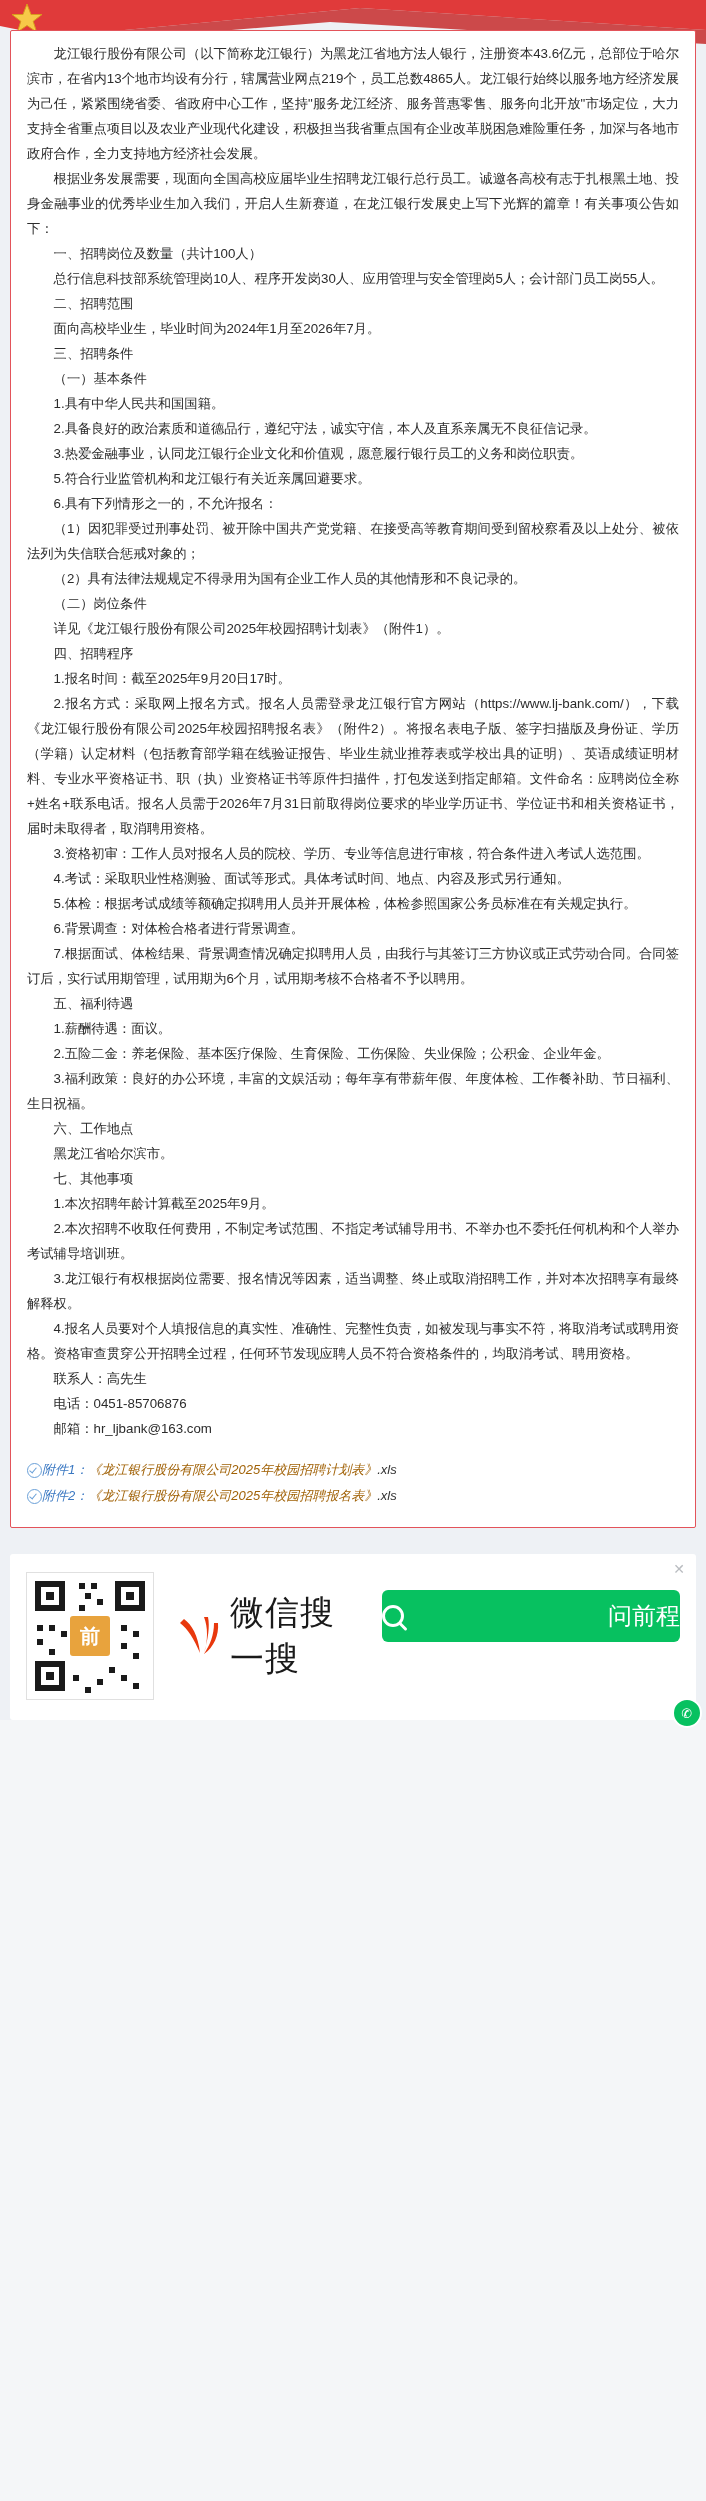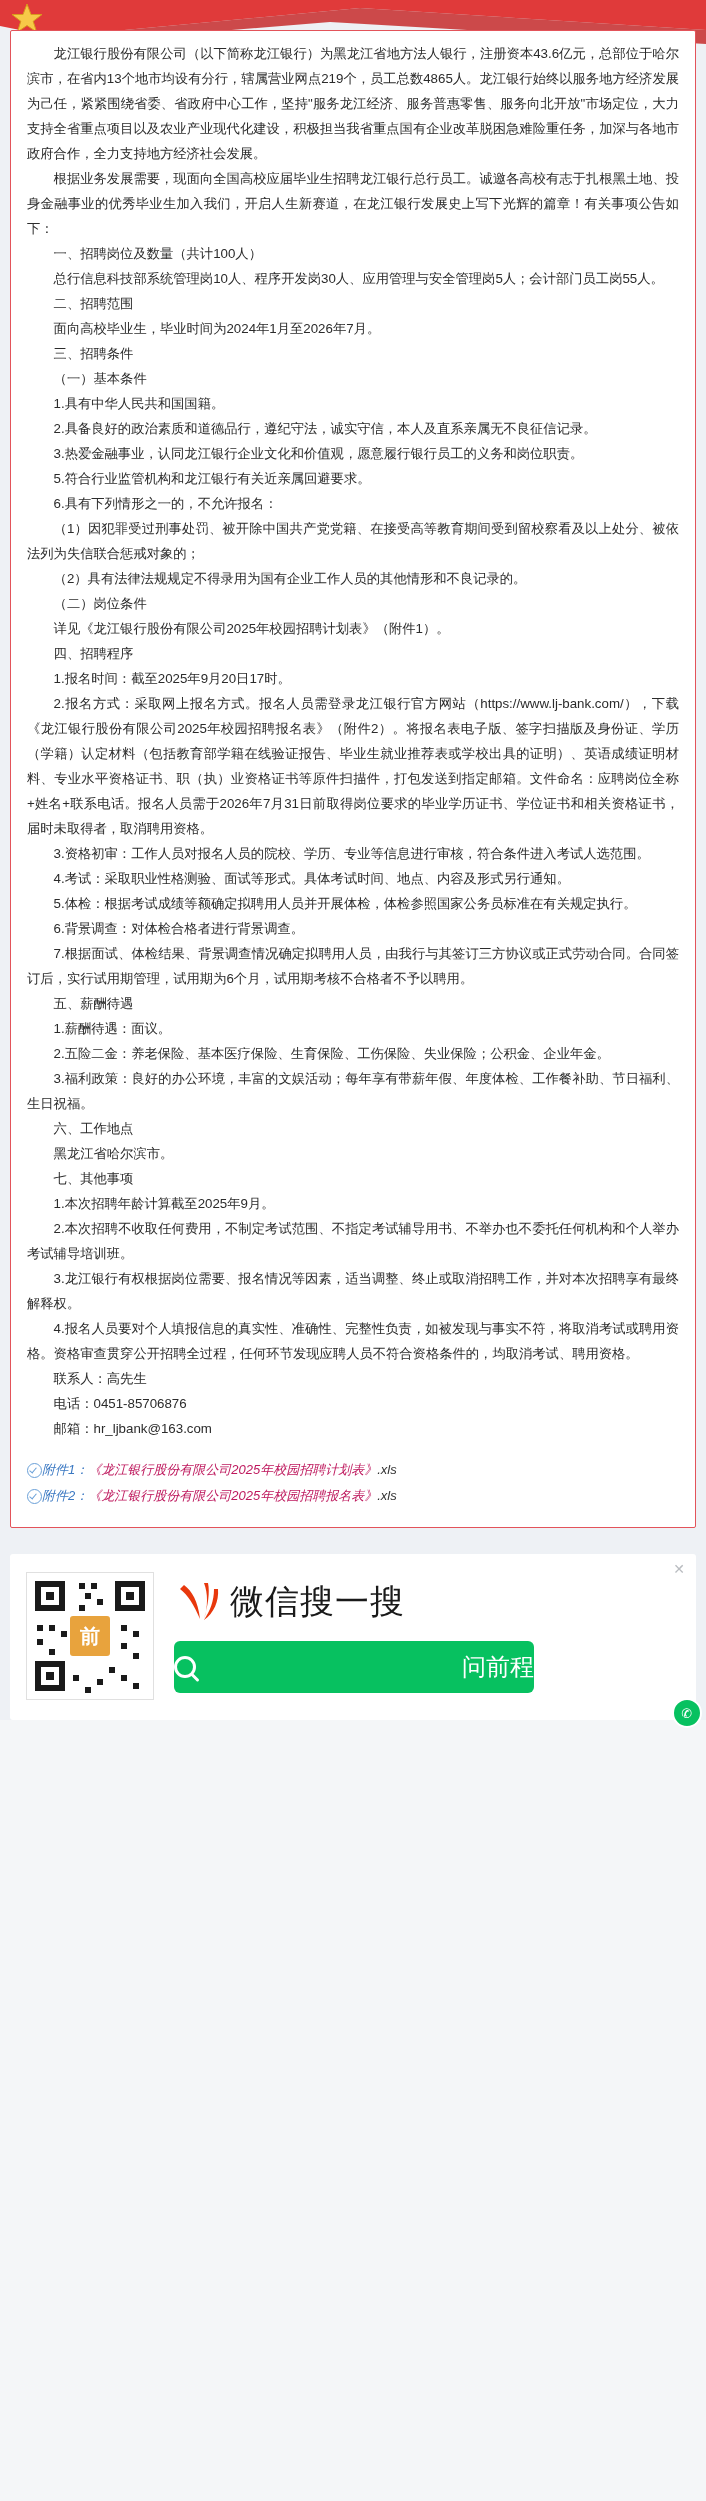--- a/index.html
+++ b/index.html
@@ -70,21 +70,21 @@
   }
   .attach .dl-icon:after{
     content:"";
     position:absolute;
     left:3.3px;top:2.2px;
     width:3px;height:6px;
     border-right:1.4px solid #6aa0d8;
     border-bottom:1.4px solid #6aa0d8;
     transform:rotate(40deg);
   }
-  .attach .fname{color:#be185d;}
+  .attach .fname{color:#a16207;}
   .attach .ext{color:#333;}
 
   
   .promo{
     margin:12px 10px 12px 10px;
     width:686px;
     box-sizing:border-box;
     background:#ffffff;
     border-radius:3px;
     position:relative;
@@ -133,21 +133,21 @@
     width:40px;height:40px;
     background:#e8a33d;
     border:3px solid #fff;
     border-radius:6px;
     display:flex;align-items:center;justify-content:center;
     color:#fff;font-size:20px;font-weight:bold;
   }
   .promo-right{
     flex:1 1 auto;
     display:flex;
-    flex-direction:column;
+    flex-direction:row;
     gap:16px;
   }
   .wx-row{
     display:flex;
     align-items:center;
     gap:10px;
   }
   .wx-mark{
     width:46px;height:46px;
     position:relative;
@@ -236,21 +236,21 @@
         <p>（二）岗位条件</p>
         <p>详见《龙江银行股份有限公司2025年校园招聘计划表》（附件1）。</p>
         <p>四、招聘程序</p>
         <p>1.报名时间：截至2025年9月20日17时。</p>
         <p>2.报名方式：采取网上报名方式。报名人员需登录龙江银行官方网站（https://www.lj-bank.com/），下载《龙江银行股份有限公司2025年校园招聘报名表》（附件2）。将报名表电子版、签字扫描版及身份证、学历（学籍）认定材料（包括教育部学籍在线验证报告、毕业生就业推荐表或学校出具的证明）、英语成绩证明材料、专业水平资格证书、职（执）业资格证书等原件扫描件，打包发送到指定邮箱。文件命名：应聘岗位全称+姓名+联系电话。报名人员需于2026年7月31日前取得岗位要求的毕业学历证书、学位证书和相关资格证书，届时未取得者，取消聘用资格。</p>
         <p>3.资格初审：工作人员对报名人员的院校、学历、专业等信息进行审核，符合条件进入考试人选范围。</p>
         <p>4.考试：采取职业性格测验、面试等形式。具体考试时间、地点、内容及形式另行通知。</p>
         <p>5.体检：根据考试成绩等额确定拟聘用人员并开展体检，体检参照国家公务员标准在有关规定执行。</p>
         <p>6.背景调查：对体检合格者进行背景调查。</p>
         <p>7.根据面试、体检结果、背景调查情况确定拟聘用人员，由我行与其签订三方协议或正式劳动合同。合同签订后，实行试用期管理，试用期为6个月，试用期考核不合格者不予以聘用。</p>
-        <p>五、薪酬待遇</p>
+        <p>五、福利待遇</p>
         <p>1.薪酬待遇：面议。</p>
         <p>2.五险二金：养老保险、基本医疗保险、生育保险、工伤保险、失业保险；公积金、企业年金。</p>
         <p>3.福利政策：良好的办公环境，丰富的文娱活动；每年享有带薪年假、年度体检、工作餐补助、节日福利、生日祝福。</p>
         <p>六、工作地点</p>
         <p>黑龙江省哈尔滨市。</p>
         <p>七、其他事项</p>
         <p>1.本次招聘年龄计算截至2025年9月。</p>
         <p>2.本次招聘不收取任何费用，不制定考试范围、不指定考试辅导用书、不举办也不委托任何机构和个人举办考试辅导培训班。</p>
         <p>3.龙江银行有权根据岗位需要、报名情况等因素，适当调整、终止或取消招聘工作，并对本次招聘享有最终解释权。</p>
         <p>4.报名人员要对个人填报信息的真实性、准确性、完整性负责，如被发现与事实不符，将取消考试或聘用资格。资格审查贯穿公开招聘全过程，任何环节发现应聘人员不符合资格条件的，均取消考试、聘用资格。</p>

